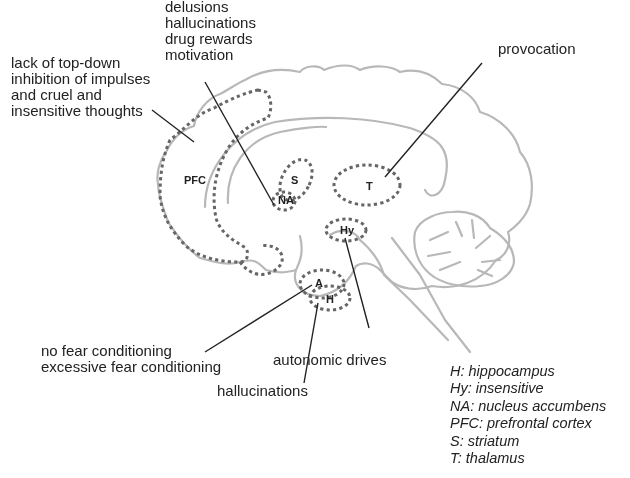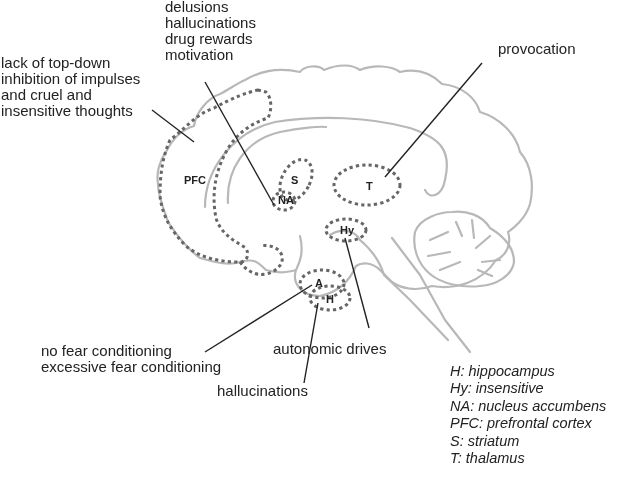--- a/index.html
+++ b/index.html
@@ -56,33 +56,33 @@
     <text class="rlabel" x="326" y="303">H</text>
 
     <line class="ptr" x1="152" y1="110" x2="194" y2="142"></line>
     <line class="ptr" x1="205" y1="82" x2="274" y2="205"></line>
     <line class="ptr" x1="482" y1="63" x2="385" y2="177"></line>
     <line class="ptr" x1="205" y1="352" x2="312" y2="285"></line>
     <line class="ptr" x1="304" y1="383" x2="318" y2="303"></line>
     <line class="ptr" x1="345" y1="238" x2="369" y2="328"></line>
   </svg>
 
-  <div class="ann" style="left:1px;top:55px;">lack of top-down
+  <div class="ann" style="left:11px;top:55px;">lack of top-down
 inhibition of impulses
 and cruel and
 insensitive thoughts</div>
   <div class="ann" style="left:165px;top:-1px;">delusions
 hallucinations
 drug rewards
 motivation</div>
   <div class="ann" style="left:455px;top:41px;margin-left:43px;">provocation</div>
   <div class="ann" style="left:41px;top:343px;">no fear conditioning
 excessive fear conditioning</div>
   <div class="ann" style="left:217px;top:383px;">hallucinations</div>
-  <div class="ann" style="left:273px;top:341px;">autonomic drives</div>
+  <div class="ann" style="left:273px;top:352px;">autonomic drives</div>
 
   <div class="legend">
     <div>H: hippocampus</div>
     <div>Hy: insensitive</div>
     <div>NA: nucleus accumbens</div>
     <div>PFC: prefrontal cortex</div>
     <div>S: striatum</div>
     <div>T: thalamus</div>
   </div>
 </div>

